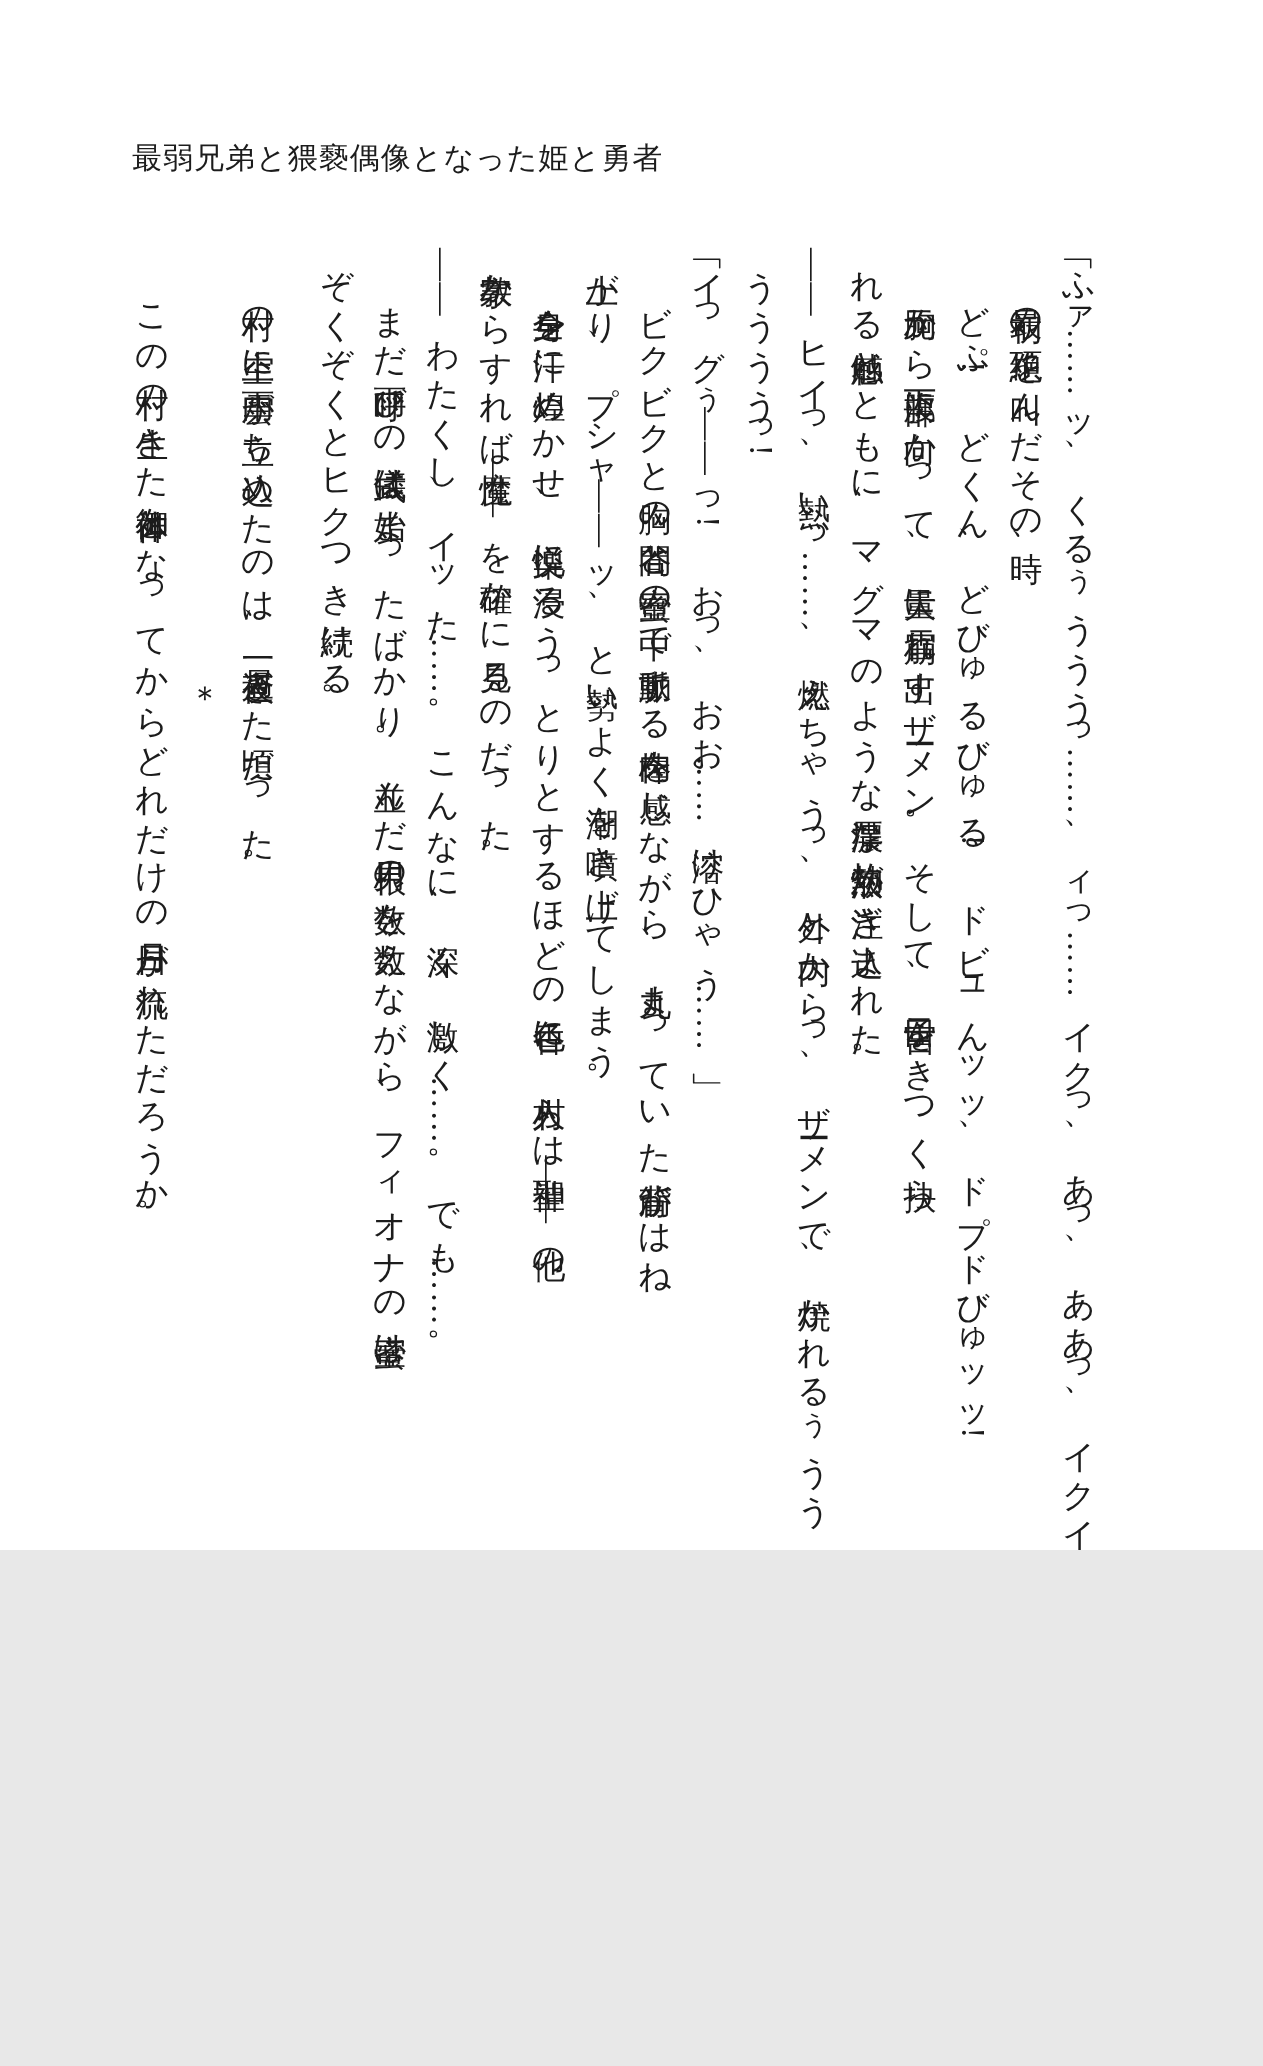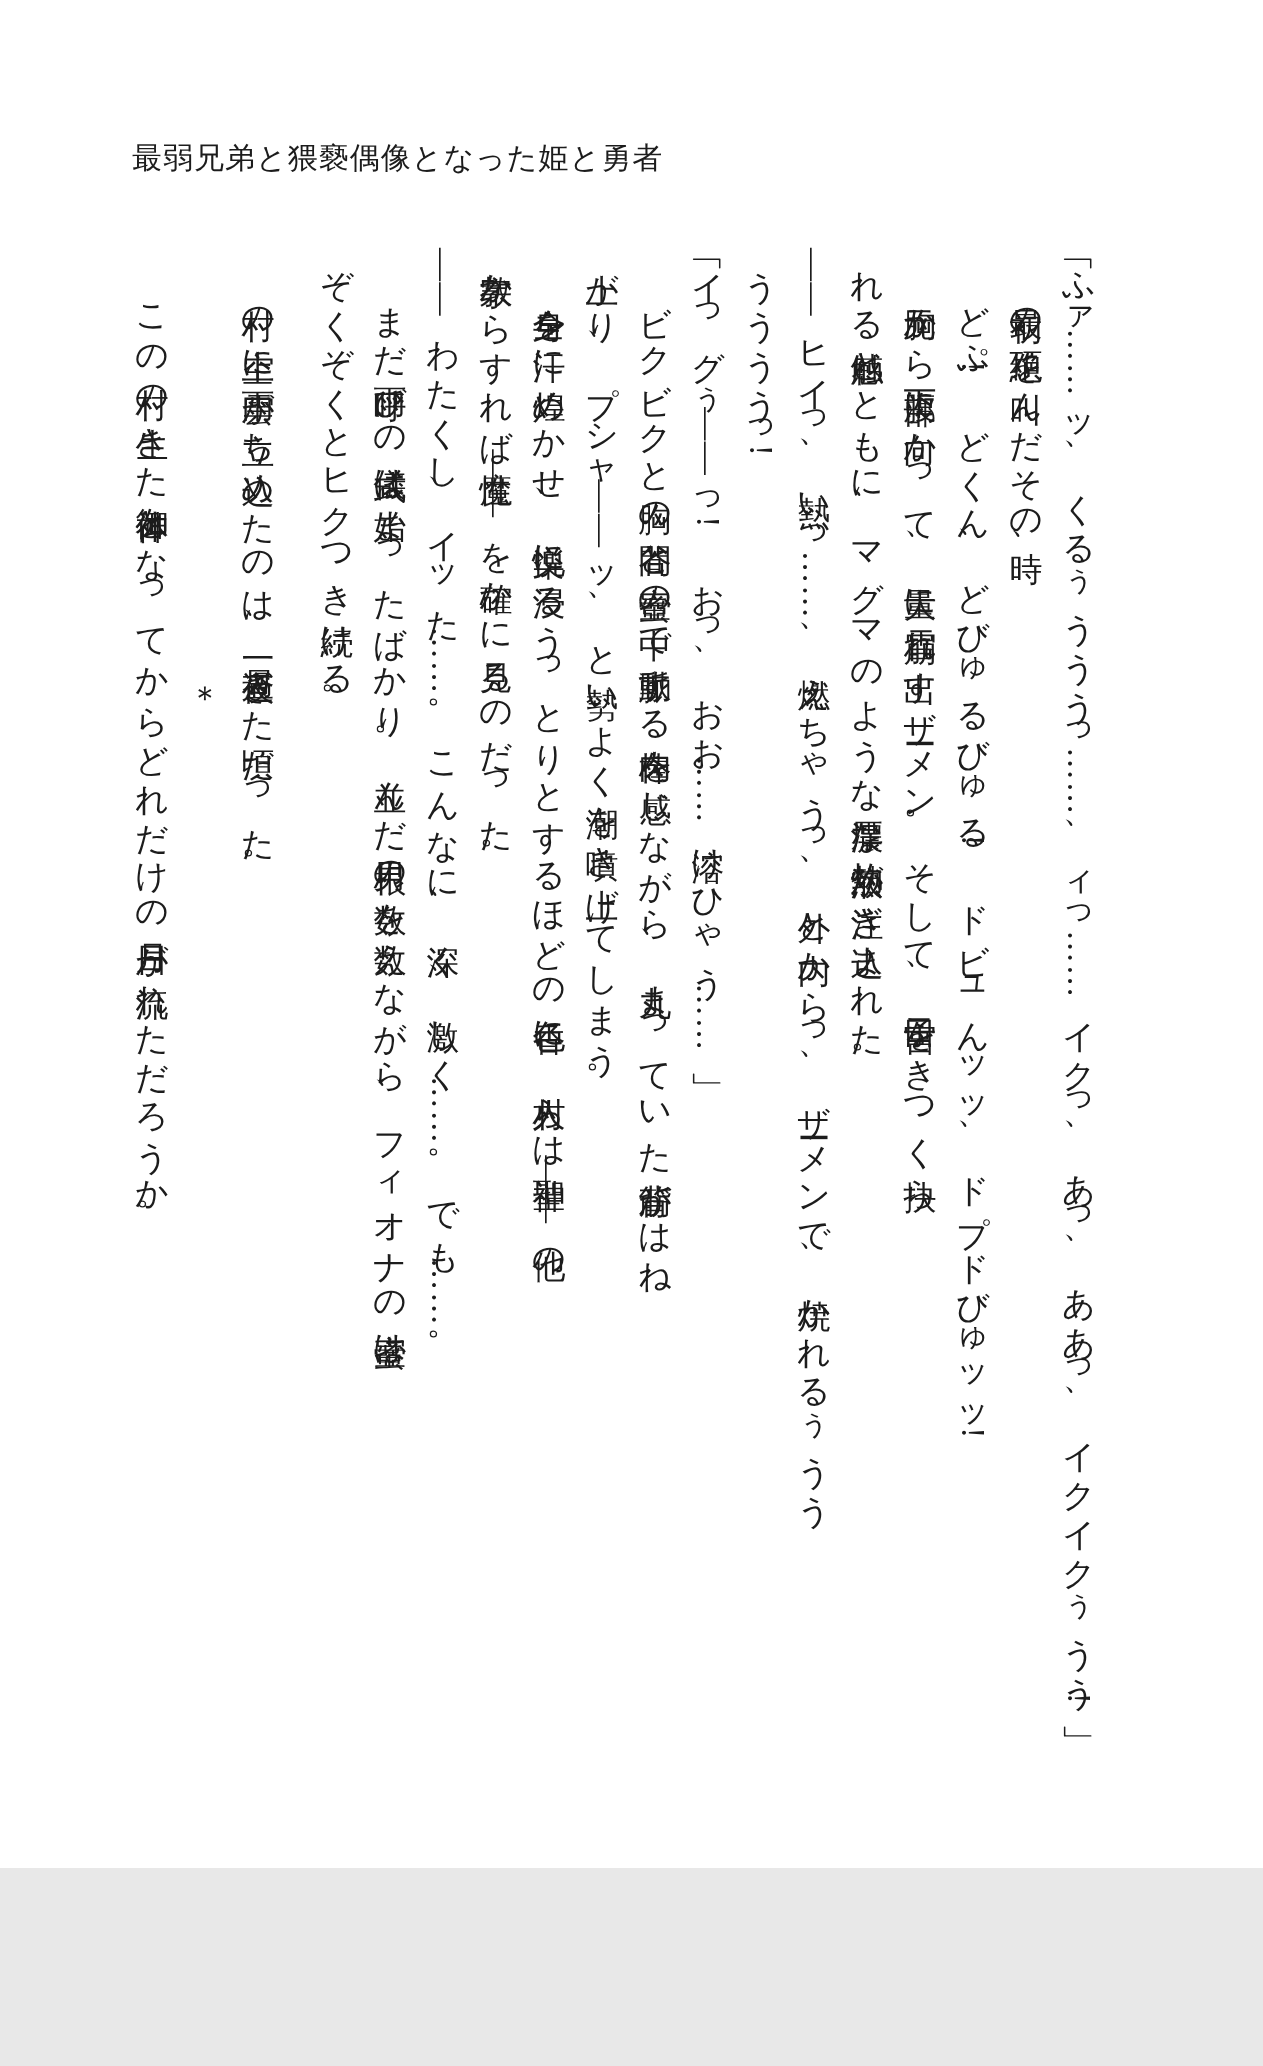--- a/index.html
+++ b/index.html
@@ -6,21 +6,21 @@
     --text:#1c1c1c;
     --ornament:#7a7a7a;
     --background:#ffffff;
     --muted:#3f3f3f;
   }
   html,body{margin:0;padding:0;}
   body{background:#e8e8e8;}
   .page{
     position:relative;
     width:1263px;
-    height:1868px;
+    height:1550px;
     margin:0 auto;
     background:var(--background);
     overflow:hidden;
     font-family:"Liberation Serif", serif;
   }
   
   .running-head{
     position:absolute;
     left:132px;
     top:138px;

